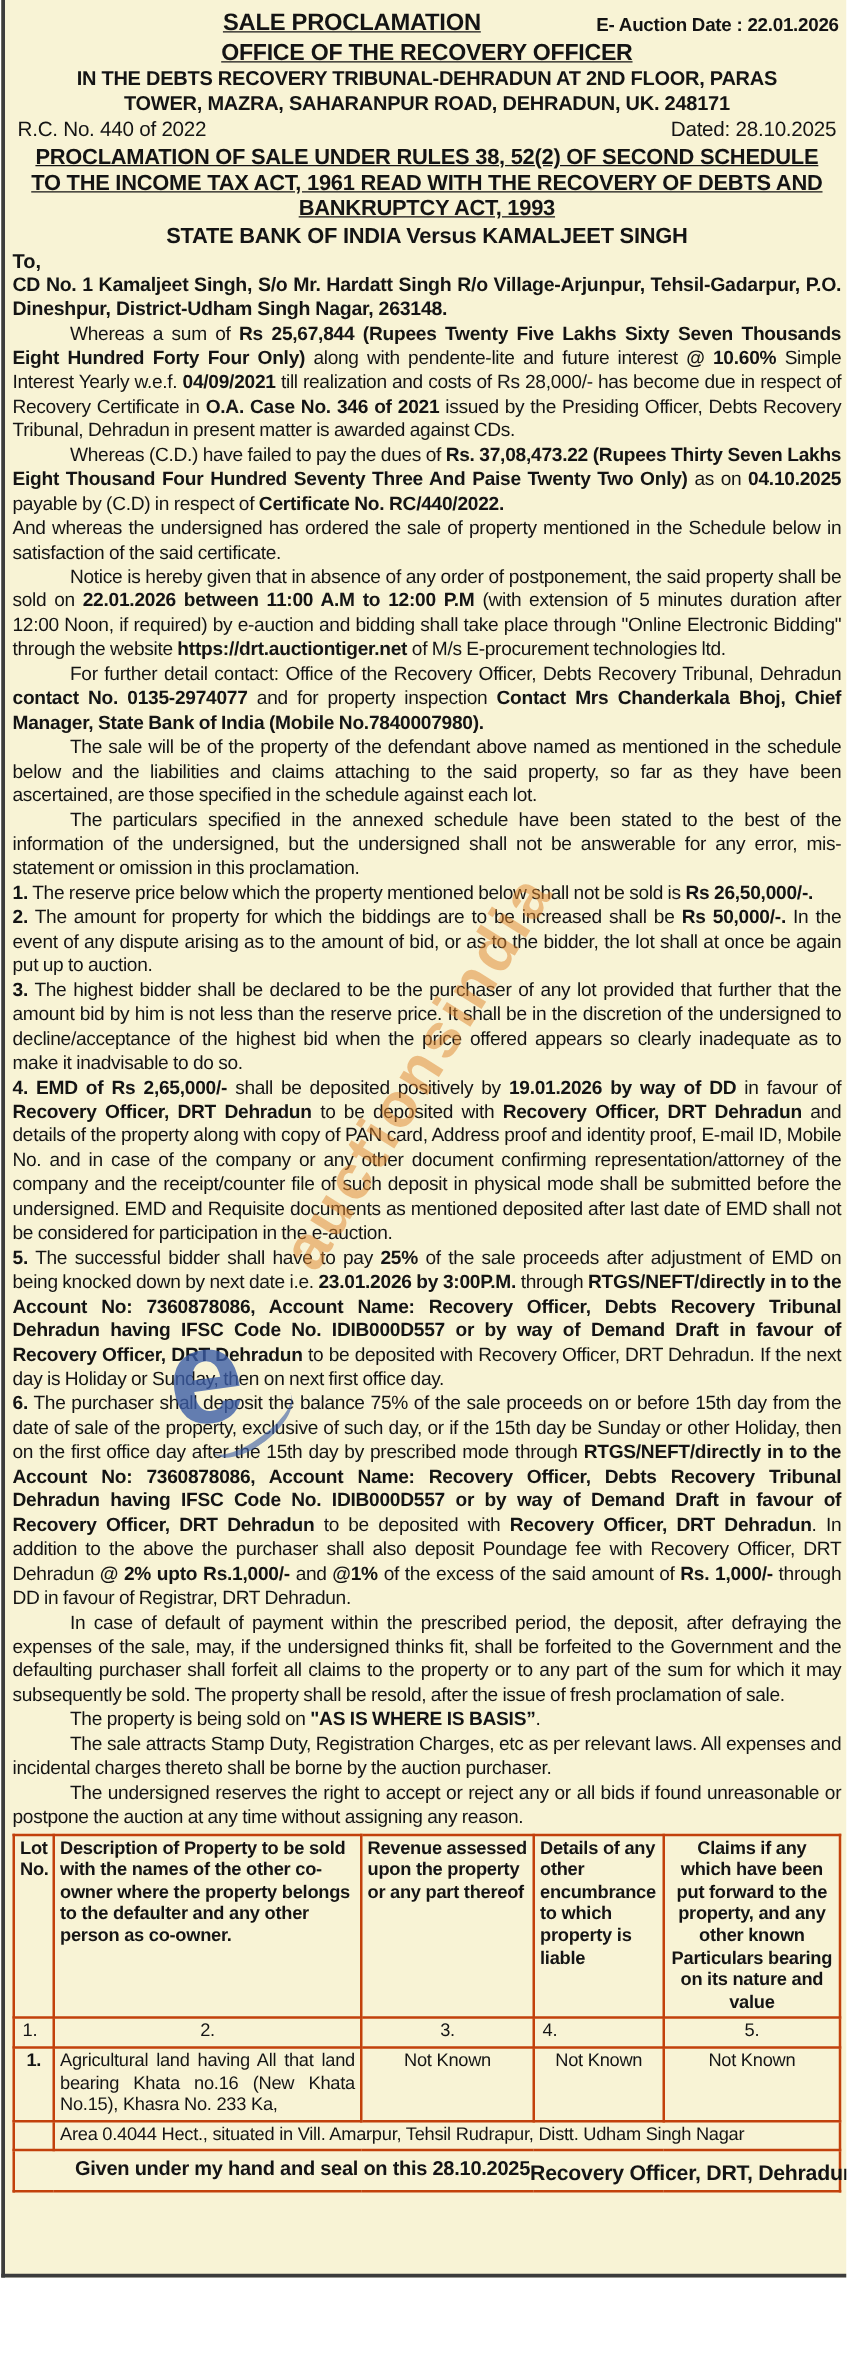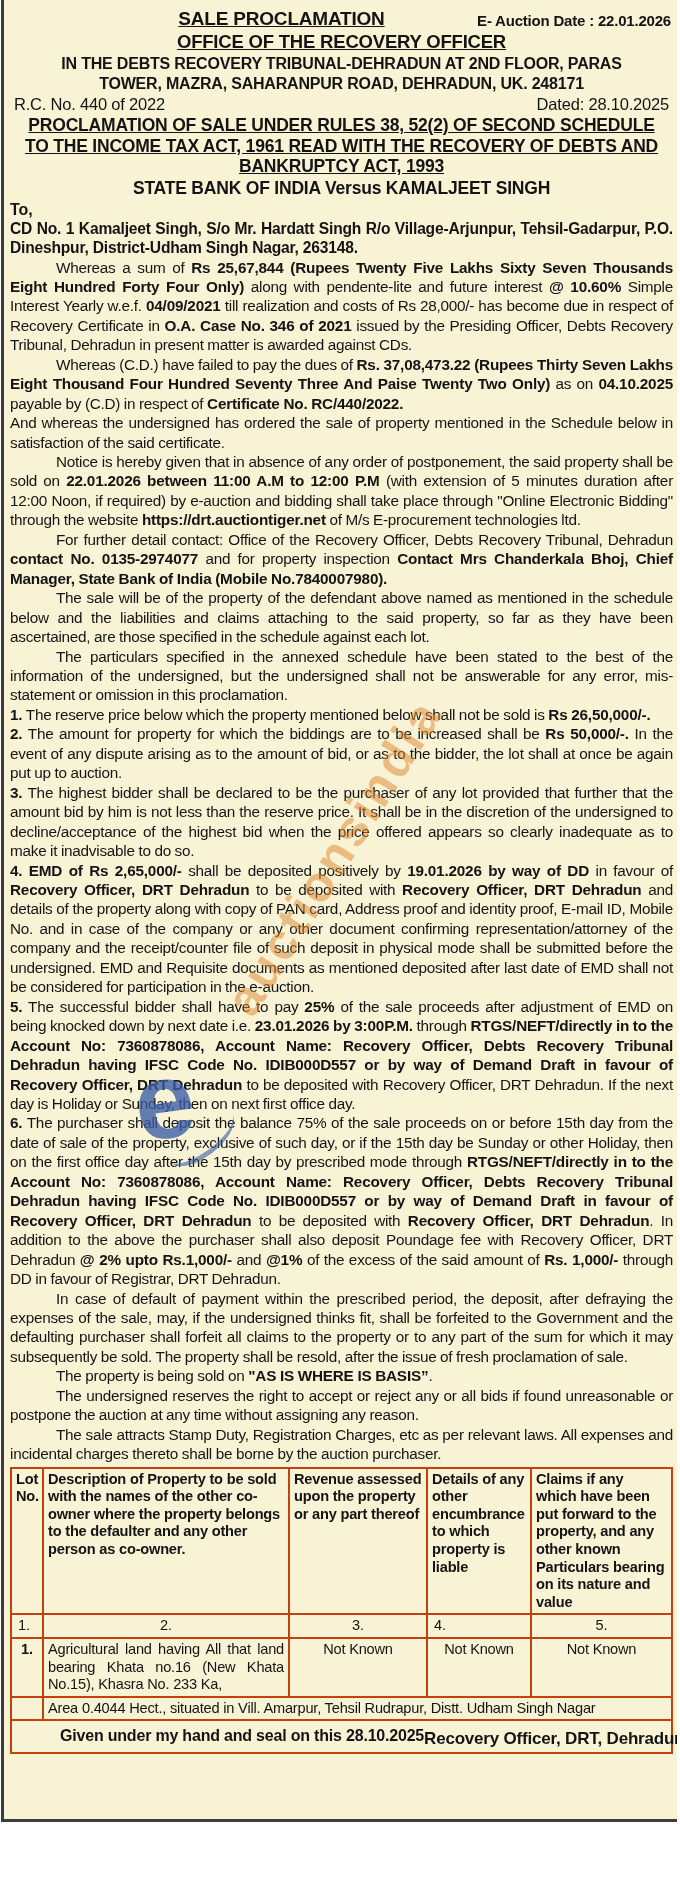--- a/index.html
+++ b/index.html
@@ -71,21 +71,21 @@
     border-bottom:5px solid #3a5ca6;border-radius:0 0 60% 40%;
     opacity:0.6;transform:rotate(-32deg);
   }
   
   .schedule{width:100%;border-collapse:collapse;table-layout:fixed;margin-top:3px;position:relative;z-index:1;}
   .schedule th,.schedule td{
     border:2px solid #c2410c;vertical-align:top;padding:2px 4px;
     font-size:14.6px;line-height:17.6px;letter-spacing:-0.2px;
   }
   .schedule th{font-weight:bold;text-align:left;}
-  .schedule th.center{}
+  .schedule th.center{text-align:center;}
   .num-cell{text-align:center;padding:1px 2px;font-size:15px;}
   .num-cell.left{text-align:left;padding-left:6px;}
   .lot-cell{font-weight:bold;text-align:center;vertical-align:middle;font-size:15.5px;}
   .desc-cell{text-align:justify;}
   .nk-cell{text-align:center;vertical-align:middle;font-size:15.2px;}
   .area-cell{padding:2px 6px;}
   .foot-row td{padding:3px 2px 4px 2px;}
   .foot-wrap{display:flex;justify-content:space-between;align-items:center;}
   .foot-left{font-weight:bold;font-size:16px;letter-spacing:-0.2px;padding-left:46px;white-space:nowrap;}
   .foot-right{font-weight:bold;font-size:17px;letter-spacing:-0.2px;padding-top:6px;white-space:nowrap;}
@@ -125,22 +125,22 @@
       <p class="para indent"><span>The sale will be of the property of the defendant above named as mentioned in the schedule below and the liabilities and claims attaching to the said property, so far as they have been ascertained, are those specified in the schedule against each lot.</span></p>
       <p class="para indent"><span>The particulars specified in the annexed schedule have been stated to the best of the information of the undersigned, but the undersigned shall not be answerable for any error, mis-statement or omission in this proclamation.</span></p>
       <p class="para"><b>1.</b><span> The reserve price below which the property mentioned below shall not be sold is </span><b>Rs 26,50,000/-.</b></p>
       <p class="para"><b>2.</b><span> The amount for property for which the biddings are to be increased shall be </span><b>Rs 50,000/-.</b><span> In the event of any dispute arising as to the amount of bid, or as to the bidder, the lot shall at once be again put up to auction.</span></p>
       <p class="para"><b>3.</b><span> The highest bidder shall be declared to be the purchaser of any lot provided that further that the amount bid by him is not less than the reserve price. It shall be in the discretion of the undersigned to decline/acceptance of the highest bid when the price offered appears so clearly inadequate as to make it inadvisable to do so.</span></p>
       <p class="para"><b>4. EMD of Rs 2,65,000/-</b><span> shall be deposited positively by </span><b>19.01.2026 by way of DD</b><span> in favour of </span><b>Recovery Officer, DRT Dehradun</b><span> to be deposited with </span><b>Recovery Officer, DRT Dehradun</b><span> and details of the property along with copy of PAN card, Address proof and identity proof, E-mail ID, Mobile No. and in case of the company or any other document confirming representation/attorney of the company and the receipt/counter file of such deposit in physical mode shall be submitted before the undersigned. EMD and Requisite documents as mentioned deposited after last date of EMD shall not be considered for participation in the e-auction.</span></p>
       <p class="para"><b>5.</b><span> The successful bidder shall have to pay </span><b>25%</b><span> of the sale proceeds after adjustment of EMD on being knocked down by next date i.e. </span><b>23.01.2026 by 3:00P.M.</b><span> through </span><b>RTGS/NEFT/directly in to the Account No: 7360878086, Account Name: Recovery Officer, Debts Recovery Tribunal Dehradun having IFSC Code No. IDIB000D557 or by way of Demand Draft in favour of Recovery Officer, DRT Dehradun</b><span> to be deposited with Recovery Officer, DRT Dehradun. If the next day is Holiday or Sunday, then on next first office day.</span></p>
       <p class="para"><b>6.</b><span> The purchaser shall deposit the balance 75% of the sale proceeds on or before 15th day from the date of sale of the property, exclusive of such day, or if the 15th day be Sunday or other Holiday, then on the first office day after the 15th day by prescribed mode through </span><b>RTGS/NEFT/directly in to the Account No: 7360878086, Account Name: Recovery Officer, Debts Recovery Tribunal Dehradun having IFSC Code No. IDIB000D557 or by way of Demand Draft in favour of Recovery Officer, DRT Dehradun</b><span> to be deposited with </span><b>Recovery Officer, DRT Dehradun</b><span>. In addition to the above the purchaser shall also deposit Poundage fee with Recovery Officer, DRT Dehradun </span><b>@ 2% upto Rs.1,000/-</b><span> and </span><b>@1%</b><span> of the excess of the said amount of </span><b>Rs. 1,000/-</b><span> through DD in favour of Registrar, DRT Dehradun.</span></p>
       <p class="para indent"><span>In case of default of payment within the prescribed period, the deposit, after defraying the expenses of the sale, may, if the undersigned thinks fit, shall be forfeited to the Government and the defaulting purchaser shall forfeit all claims to the property or to any part of the sum for which it may subsequently be sold. The property shall be resold, after the issue of fresh proclamation of sale.</span></p>
       <p class="para indent"><span>The property is being sold on </span><b>"AS IS WHERE IS BASIS”</b><span>.</span></p>
+      <p class="para indent"><span>The sale attracts Stamp Duty, Registration Charges, etc as per relevant laws. All expenses and incidental charges thereto shall be borne by the auction purchaser.</span></p>
       <p class="para indent"><span>The undersigned reserves the right to accept or reject any or all bids if found unreasonable or postpone the auction at any time without assigning any reason.</span></p>
-      <p class="para indent"><span>The sale attracts Stamp Duty, Registration Charges, etc as per relevant laws. All expenses and incidental charges thereto shall be borne by the auction purchaser.</span></p>
     </div>
 
   <table class="schedule">
     <colgroup>
       <col style="width:32px">
         <col style="width:246px">
         <col style="width:138px">
         <col style="width:104px">
         <col>
     </colgroup>

